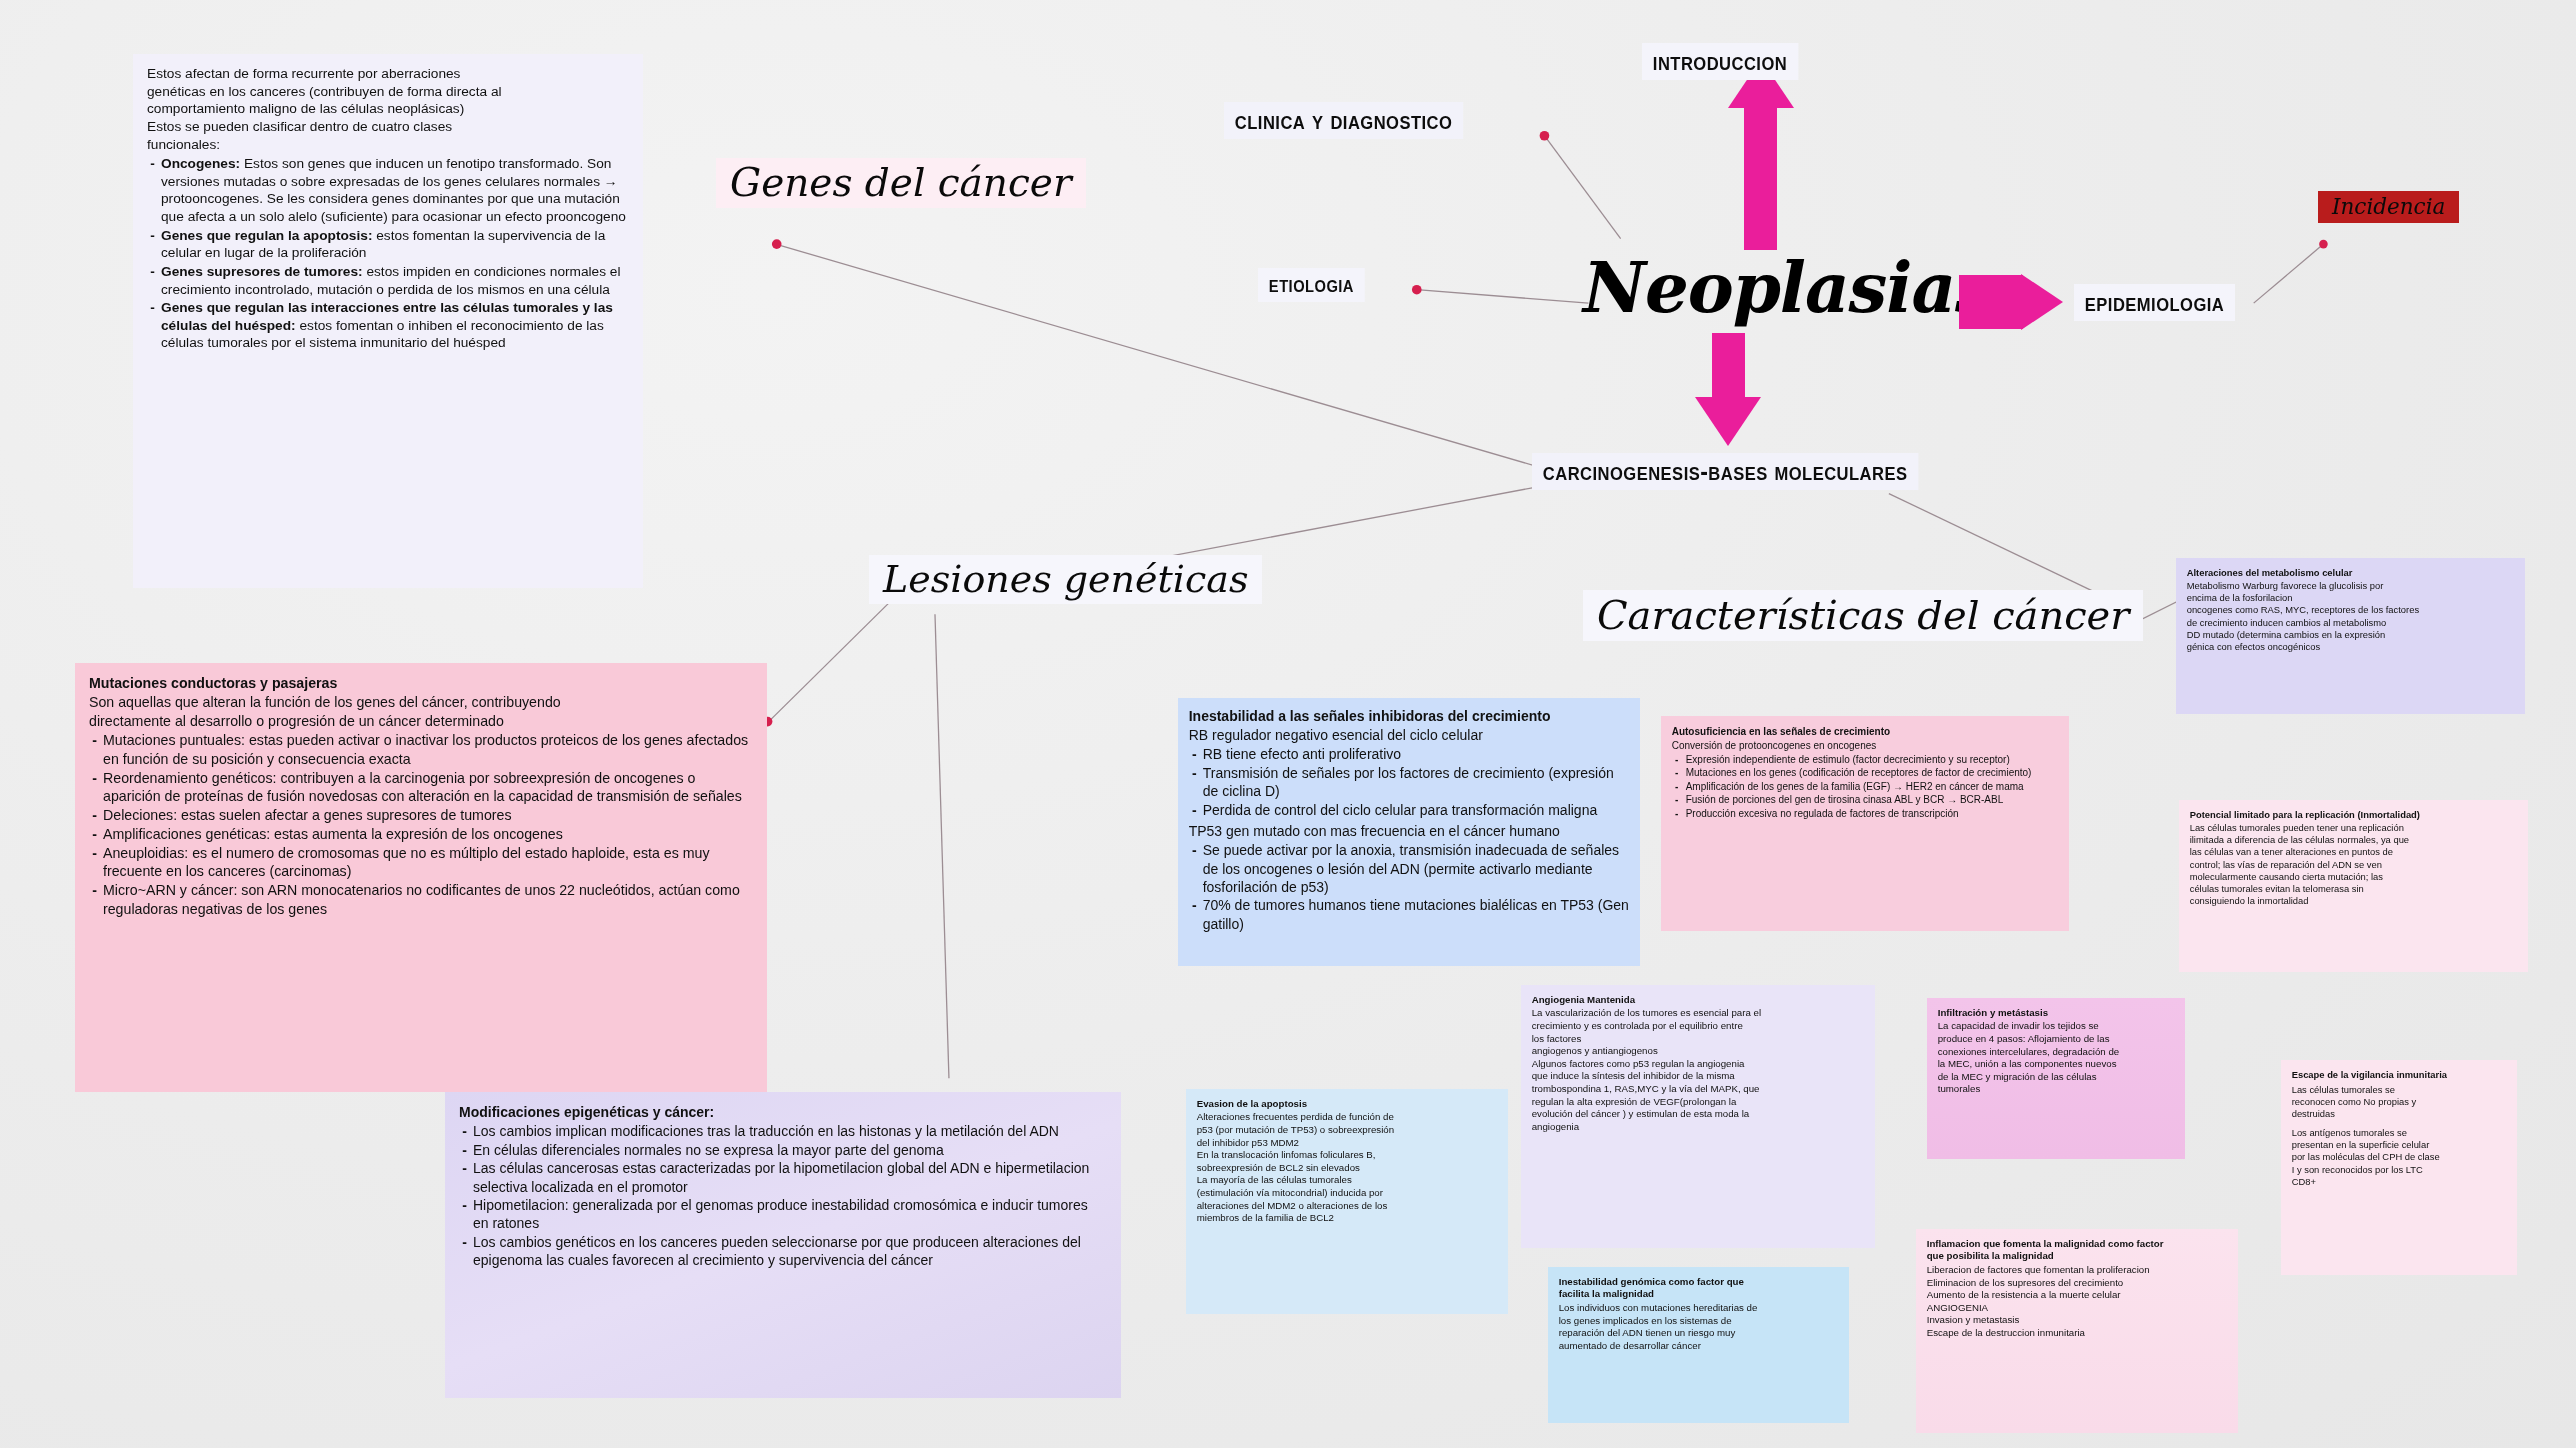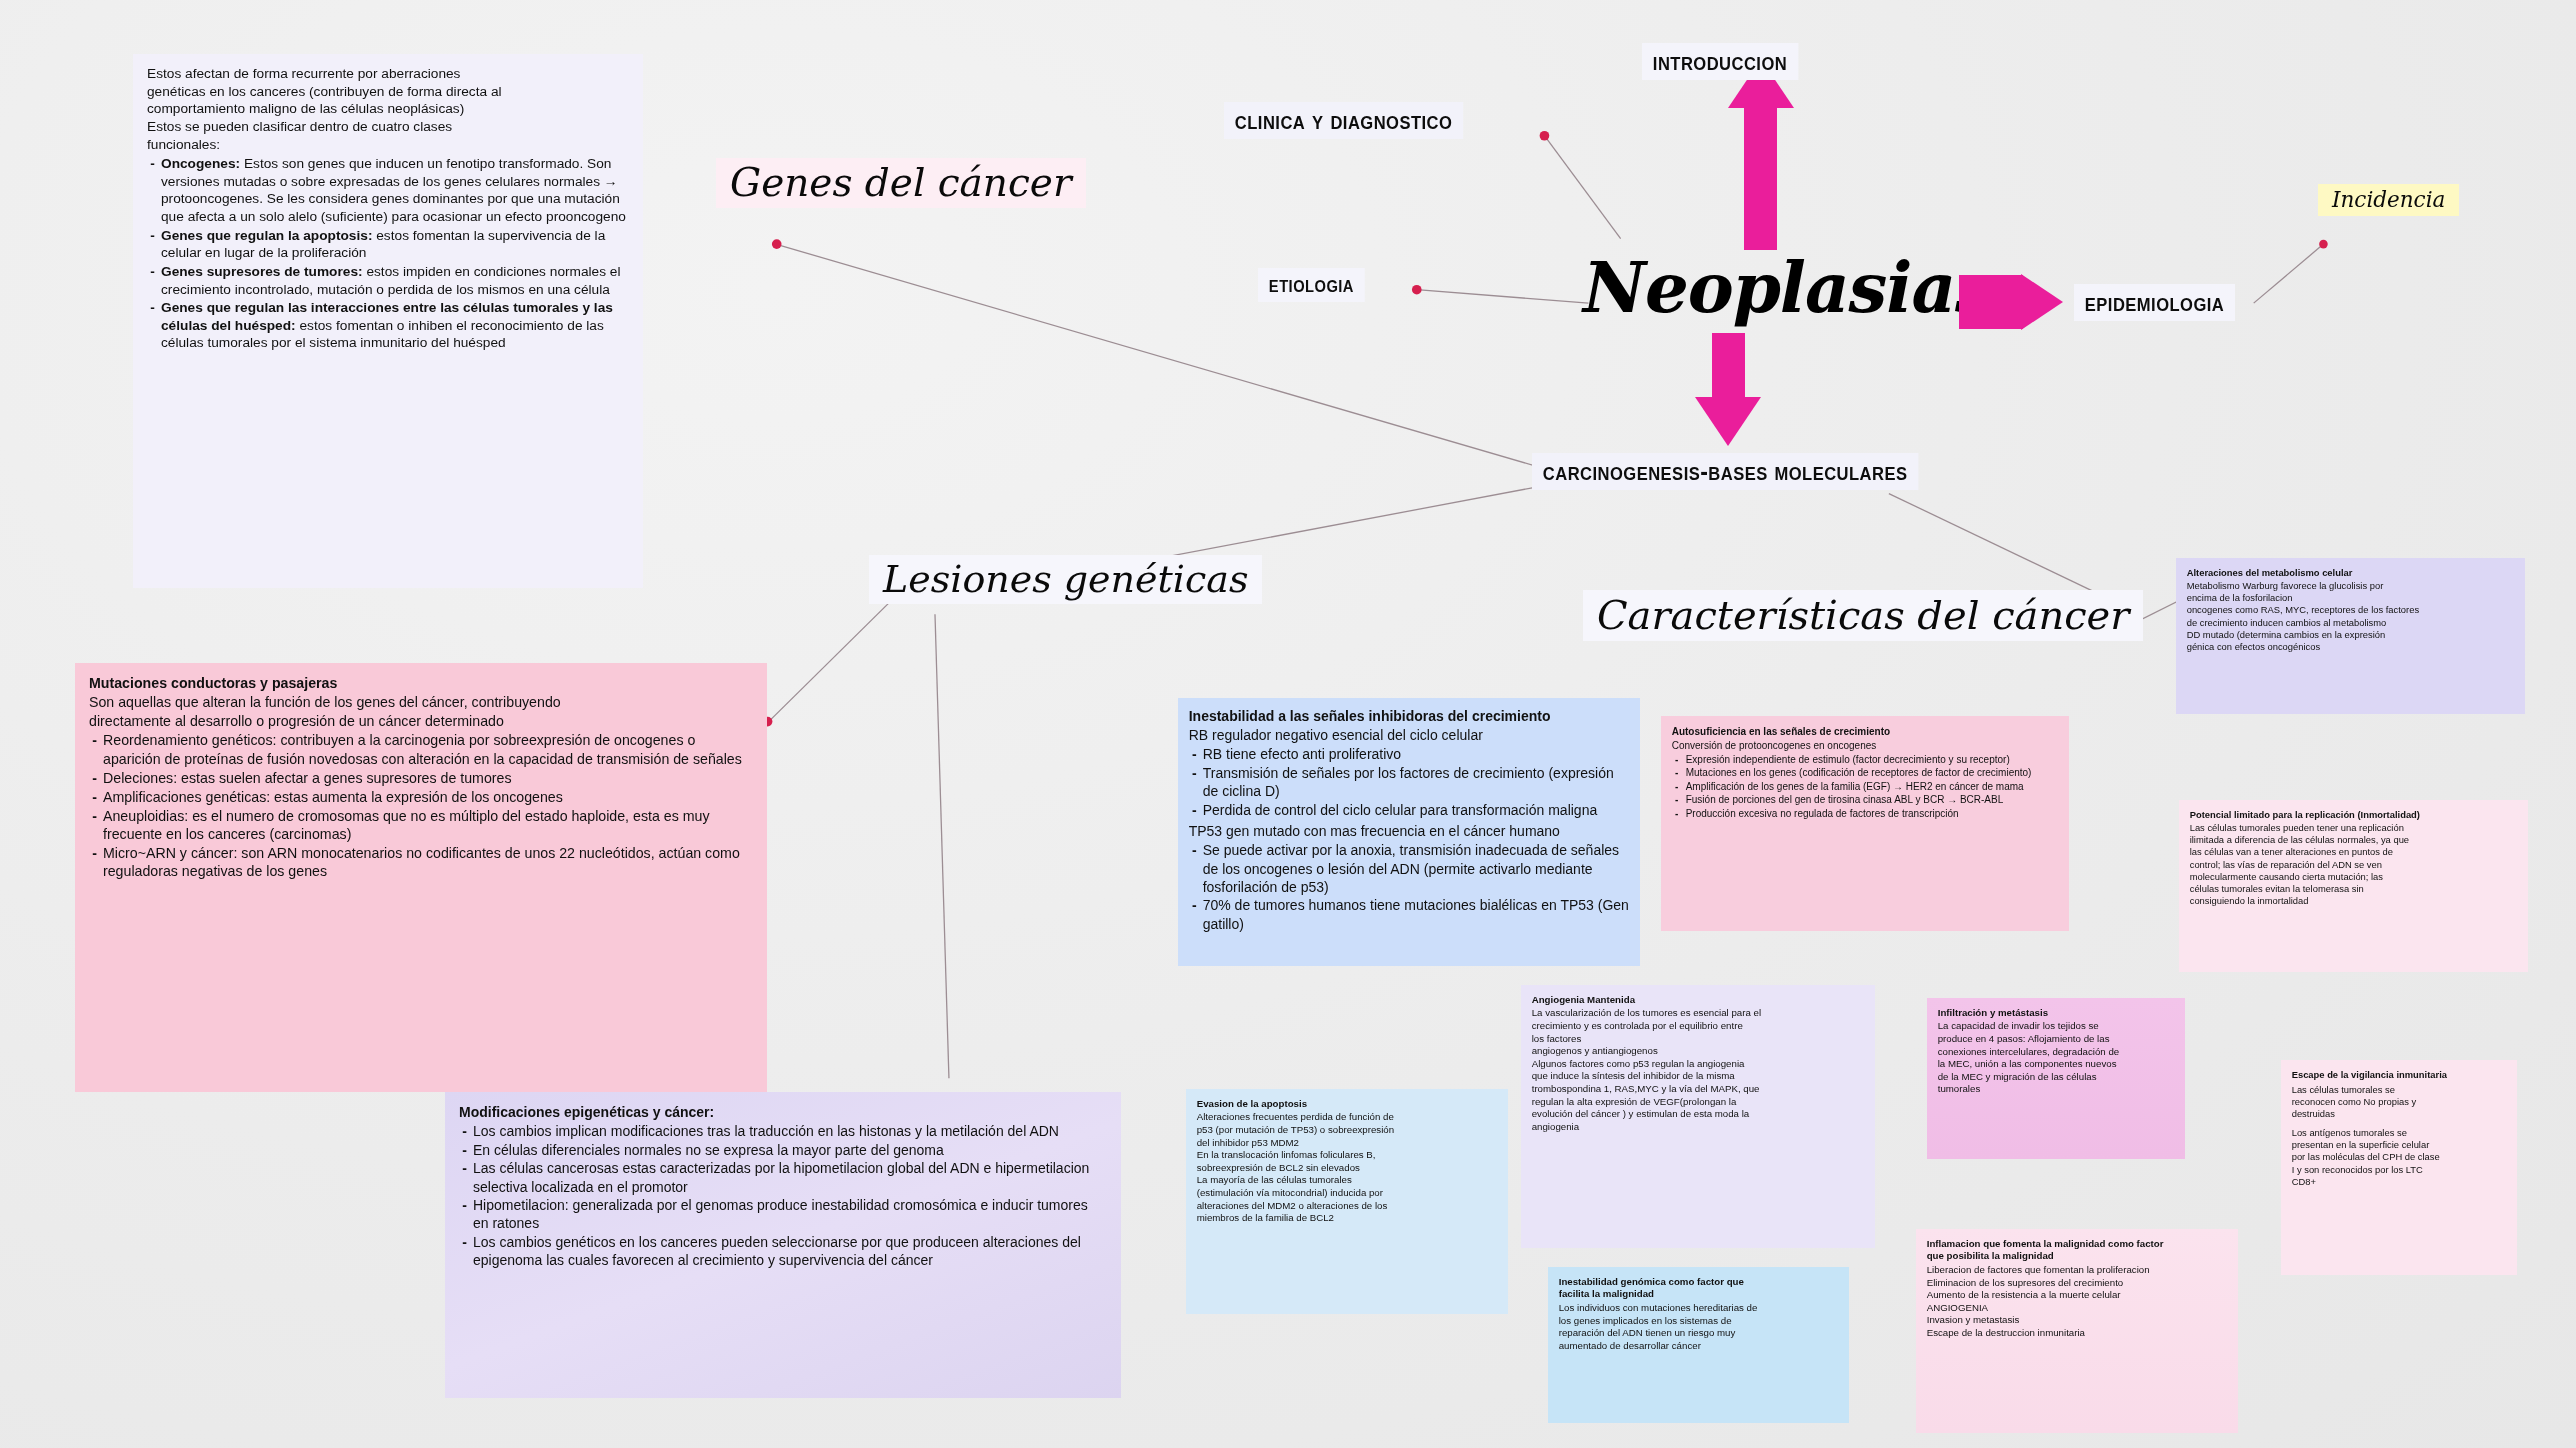--- a/index.html
+++ b/index.html
@@ -165,21 +165,21 @@
 </div>
 
 <div class="node chip" style="left:1642px;top:43px;font-size:25px;">Introduccion</div>
 
 <div class="node chip wide" style="left:1224px;top:102px;font-size:25px;">Clinica y Diagnostico</div>
 
 <div class="node chip" style="left:1258px;top:268px;font-size:22.5px;">Etiologia</div>
 
 <div class="node chip" style="left:2074px;top:284px;font-size:25px;">Epidemiologia</div>
 
-<div class="node script pinkbg" style="left:2318px;top:184px;font-size:21.5px;background:#fef9c3;">Incidencia</div>
+<div class="node script pinkbg" style="left:2318px;top:191px;font-size:21.5px;background:#b91c1c;">Incidencia</div>
 
 <div class="node chip wide" style="left:1532px;top:453px;font-size:25px;">Carcinogenesis-Bases Moleculares</div>
 
 <div class="node script pinkbg" style="left:716px;top:158px;font-size:39px;">Genes del cáncer</div>
 
 <div class="node script whitebg" style="left:869px;top:555px;font-size:38px;">Lesiones genéticas</div>
 
 <div class="node script whitebg" style="left:1583px;top:590px;font-size:40px;">Características del cáncer</div>
 
 <div class="card c-lav" style="left:133px;top:54px;width:510px;height:534px;font-size:13.7px;">
@@ -198,20 +198,21 @@
   </ul>
 </div>
 
 <div class="card c-pink" style="left:75px;top:663px;width:692px;height:429px;font-size:14.2px;">
   <span class="title">Mutaciones conductoras y pasajeras</span>
   <p>
     <span class="line">Son aquellas que alteran la función de los genes del cáncer, contribuyendo</span>
     <span class="line">directamente al desarrollo o progresión de un cáncer determinado</span>
   </p>
   <ul>
+    <li>Mutaciones puntuales: estas pueden activar o inactivar los productos proteicos de los genes afectados en función de su posición y consecuencia exacta</li>
     <li>Reordenamiento genéticos: contribuyen a la carcinogenia por sobreexpresión de oncogenes o aparición de proteínas de fusión novedosas con alteración en la capacidad de transmisión de señales</li>
     <li>Deleciones: estas suelen afectar a genes supresores de tumores</li>
     <li>Amplificaciones genéticas: estas aumenta la expresión de los oncogenes</li>
     <li>Aneuploidias: es el numero de cromosomas que no es múltiplo del estado haploide, esta es muy frecuente en los canceres (carcinomas)</li>
     <li>Micro~ARN y cáncer: son ARN monocatenarios no codificantes de unos 22 nucleótidos, actúan como reguladoras negativas de los genes</li>
   </ul>
 </div>
 
 <div class="card c-purple" style="left:429px;top:1092px;width:676px;height:306px;font-size:14px;margin-left:16px;">
   <span class="title">Modificaciones epigenéticas y cáncer:</span>

